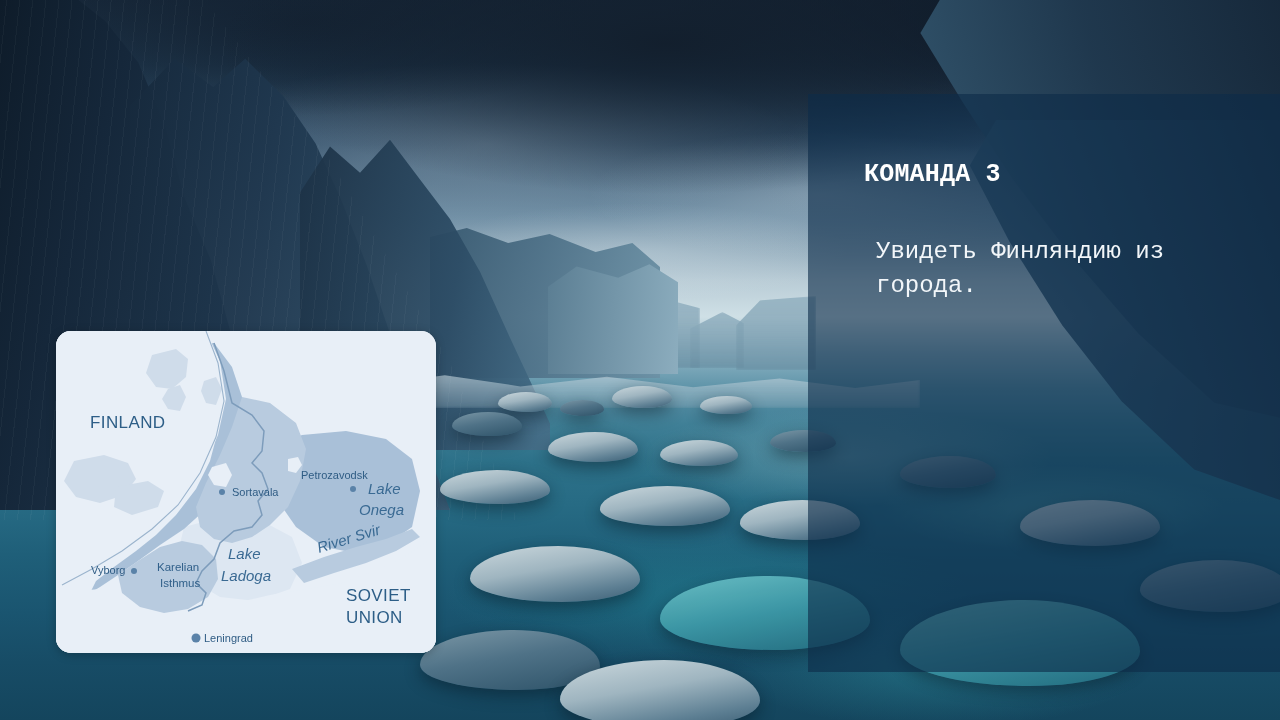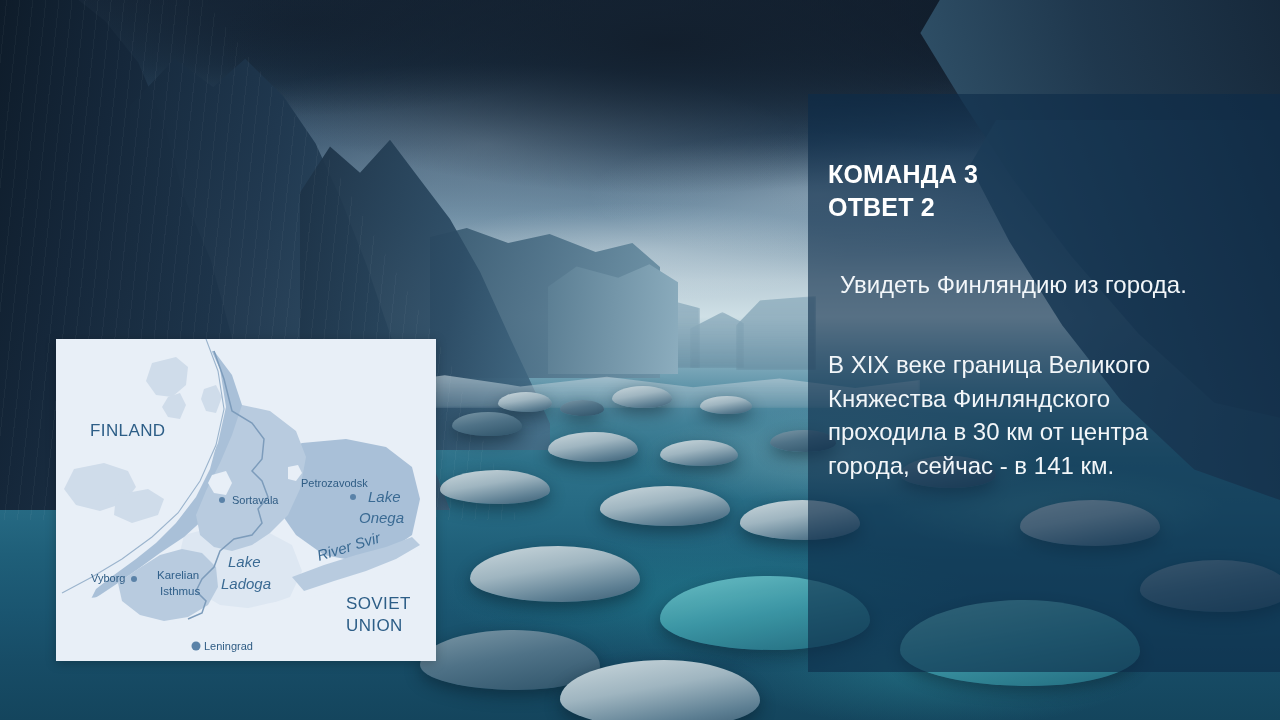--- a/index.html
+++ b/index.html
@@ -157,25 +157,26 @@
     background: linear-gradient(170deg, #7b97a6 0%, #4f7287 46%, #2e5369 100%);
   }
   .rock.teal {
     background: linear-gradient(170deg, #6fc4c9 0%, #3e9aa8 50%, #246e81 100%);
     opacity: .92;
   }
 
   
   .map-inset {
     position: absolute;
-    left: 56px; top: 339px;
+    left: 56px; top: 331px;
     width: 380px; height: 322px;
     background: #e8eff7;
     overflow: hidden;
     box-shadow: 0 2px 10px rgba(0,0,0,.25);
+    border-radius: 15px;
   }
   .map-svg { display: block; width: 380px; height: 322px; }
   .mlabel-country {
     font-family: "Liberation Sans", sans-serif;
     font-size: 17px;
     fill: #2d5e87;
     letter-spacing: .4px;
   }
   .mlabel-water {
     font-family: "Liberation Sans", sans-serif;
@@ -195,21 +196,22 @@
   }
 
   
   .panel {
     position: absolute;
     left: 808px; top: 94px;
     width: 472px; height: 578px;
     background: rgba(13, 43, 72, .62);
   }
   .panel-inner {
-    padding: 64px 44px 0 20px;
+    padding: 64px 44px 0 56px;
+    font-family: Liberation Mono, monospace;
   }
   .panel-heading {
     color: #ffffff;
     font-size: 25px;
     font-weight: bold;
     line-height: 1.32;
     letter-spacing: .2px;
     margin: 0;
   }
   .panel-heading div { white-space: nowrap; }
@@ -324,20 +326,18 @@
 
       <circle cx="140" cy="307" r="4.5" fill="#5a82a8"></circle>
       <text class="mlabel-city" x="148" y="311">Leningrad</text>
     </svg>
   </div>
 
   <div class="panel">
     <div class="panel-inner">
       <div class="panel-heading">
         <div>КОМАНДА 3</div>
-        <div>ОТВЕТ 2</div>
       </div>
       <p class="panel-lead">Увидеть Финляндию из города.</p>
-      <p class="panel-body">В XIX веке граница Великого Княжества Финляндского проходила в 30 км от центра города, сейчас - в 141 км.</p>
     </div>
   </div>
 
 </div>
 
 </body></html>

